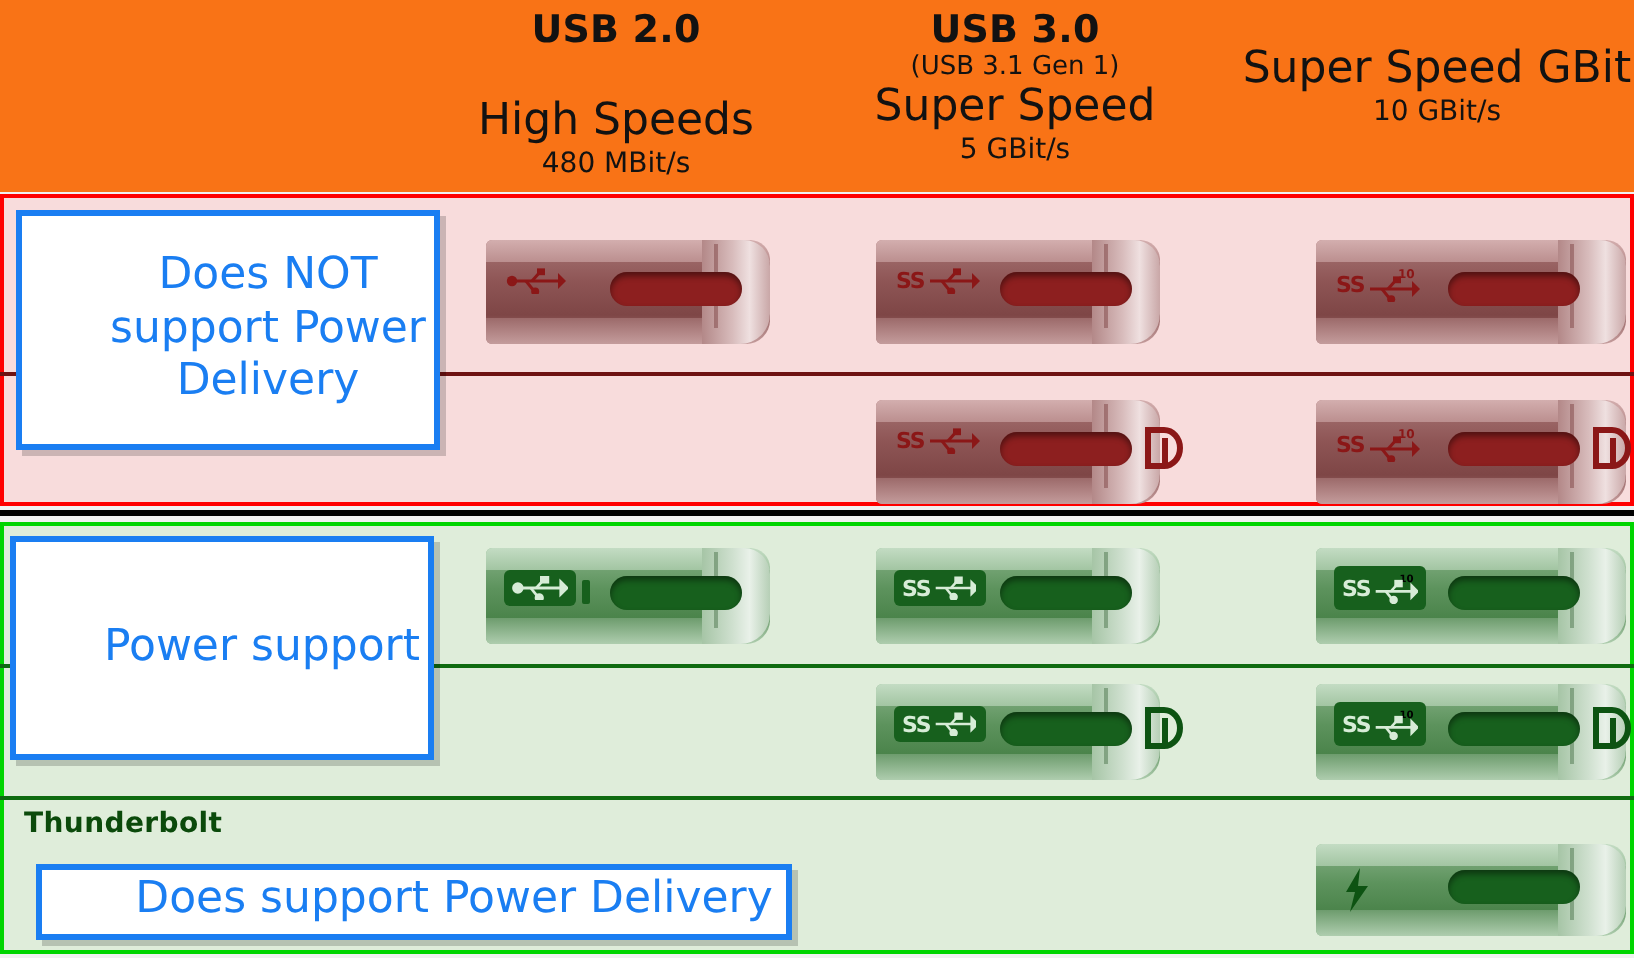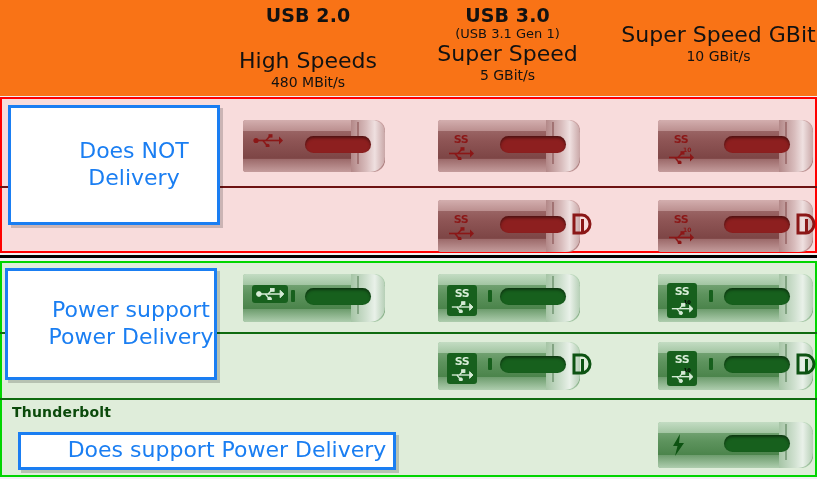--- a/index.html
+++ b/index.html
@@ -133,21 +133,20 @@
   .green .slot{background:#17601d;box-shadow:inset 0 2px 3px rgba(0,0,0,.45);}
   .green .mark{color:#0d5312;}
 
   
   .mark{
     position:absolute;left:10px;top:14px;
     display:flex;align-items:center;gap:2px;
     font-size:11px;font-weight:bold;
     line-height:1;
     white-space:nowrap;
-    flex-direction:column;
   }
   .mark .ss{font-size:11px;font-weight:bold;letter-spacing:-.5px;}
   .mark svg{display:block;}
 
   
   .green .mark{
     background:#17601d;color:#cfe6cf;
     padding:3px 4px;border-radius:3px;
     top:13px;left:9px;
   }
@@ -330,20 +329,21 @@
             <rect x="9" y="6" width="3" height="13" fill="#8b1717"></rect>
           </svg>
         </div>
       </div>
     </div>
   </div>
 
   <div class="callout callout-a">
     <div>
       <div>Does NOT</div>
+      <div>support Power</div>
       <div>Delivery</div>
     </div>
   </div>
 
   <div class="sect sect-green"></div>
   <div class="divider div-g1"></div>
   <div class="divider div-g2"></div>
 
   <div class="cell" style="left:243px;top:272px;width:142px;height:60px;">
     <div class="conn green">
@@ -498,21 +498,20 @@
             <polygon points="8,0 1,12 5.5,12 3,22 12,9 7,9" fill="#0d5312"></polygon>
           </svg>
         </div>
       </div>
     </div>
   </div>
 
   <div class="callout callout-b">
     <div>
       <div>Power support</div>
-      <div>Power Delivery</div>
     </div>
   </div>
 
   <div class="tb-label">Thunderbolt</div>
 
   <div class="callout callout-c">
     <div class="ctext">Does support Power Delivery</div>
   </div>
 
 </div>

